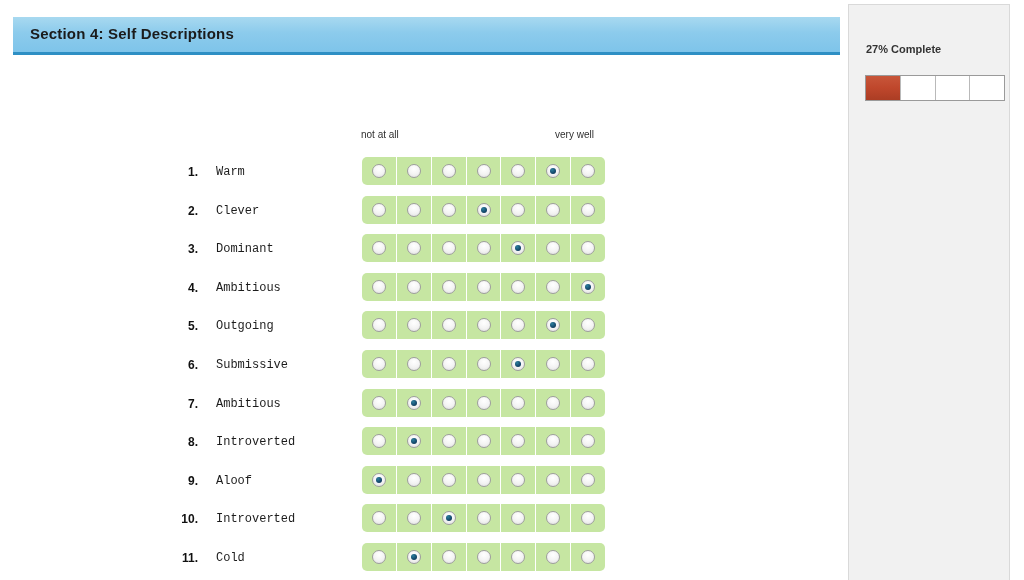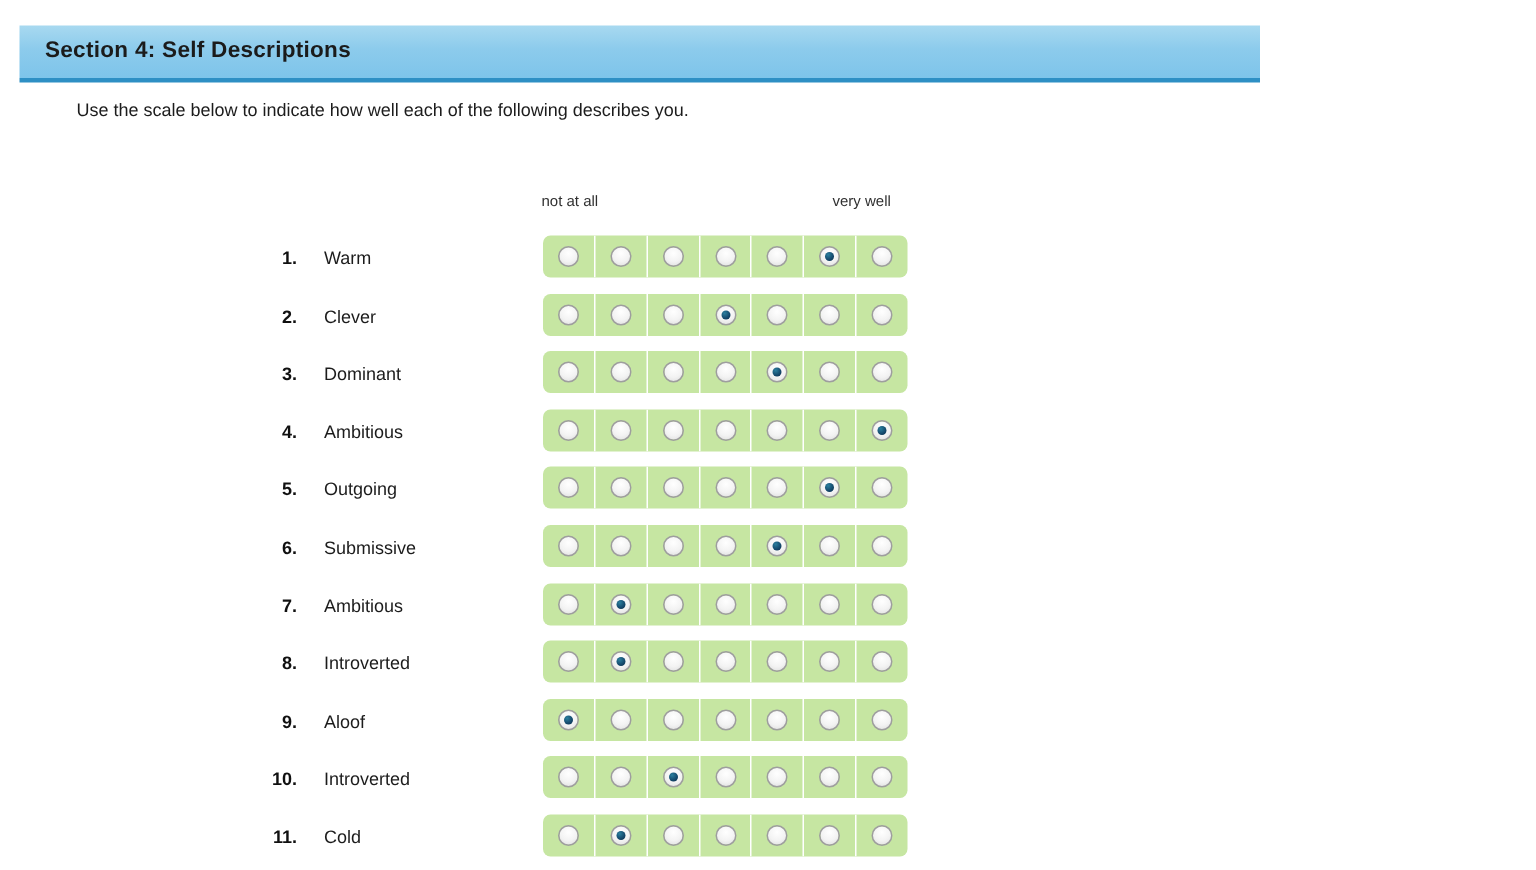--- a/index.html
+++ b/index.html
@@ -100,20 +100,21 @@
     font-weight: bold;
     color: #101010;
   }
   .item-label {
     position: absolute;
     left: 216px;
     top: 10px;
     font-size: 12px;
     color: #1c1c1c;
     white-space: nowrap;
+    font-family: Liberation Mono, monospace;
   }
 
   
   .scale-band {
     position: absolute;
     left: 362px;
     top: 2px;
     width: 243px;
     height: 28px;
     background: #c6e6a2;
@@ -205,21 +206,20 @@
 <body>
 
 <div id="page">
 
   <div id="survey-panel">
 
     <div id="section-header">
       <div id="section-header-title">Section 4:  Self Descriptions</div>
     </div>
 
-    <div id="instruction-1" class="instruction">Use the scale below to indicate how well each of the following describes you.</div>
 
 
     <div id="anchor-low" class="scale-anchor">not at all</div>
     <div id="anchor-mid" class="scale-anchor">somewhat</div>
     <div id="anchor-high" class="scale-anchor">very well</div>
 
     <div id="items">
         <div class="item-row" style="top: 155px;">
           <div class="item-number">1.</div>
           <div class="item-label">Warm</div>
@@ -514,14 +514,23 @@
             </div>
             <div class="scale-cell">
               <span class="radio"></span>
             </div>
           </div>
         </div>
       </div>
 
   </div>
 
+  <div id="progress-sidebar">
+    <div id="progress-label">27% Complete</div>
+    <div id="progress-bar">
+        <div class="progress-segment filled"></div>
+        <div class="progress-segment"></div>
+        <div class="progress-segment"></div>
+        <div class="progress-segment"></div>
+      </div>
+  </div>
 
 </div>
 
 </body></html>

